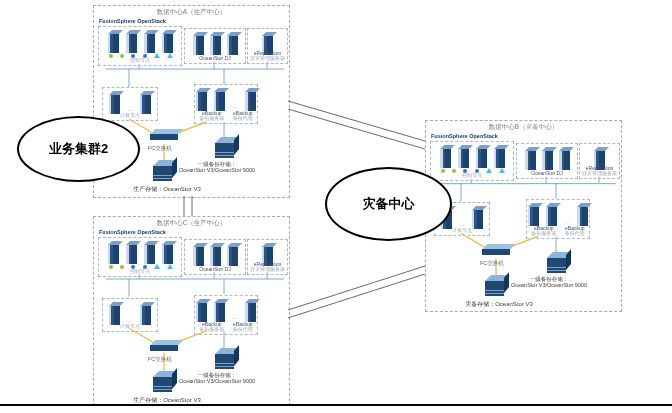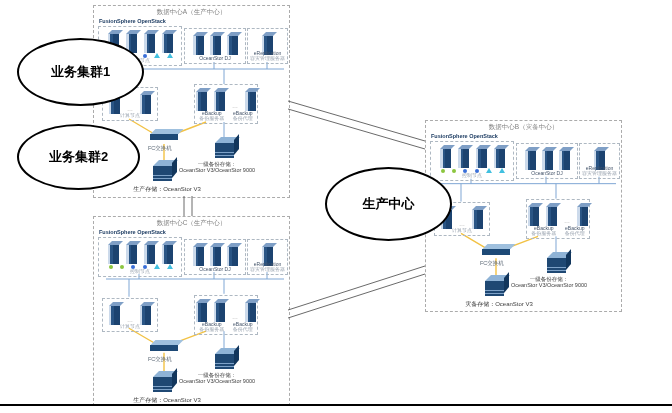--- a/index.html
+++ b/index.html
@@ -56,21 +56,21 @@
        background:#12365c;transform:skewY(-50deg);transform-origin:left top;}
   .cube-primary{left:59px;top:160px;}
   .cube-backup{left:121px;top:137px;}
   .pr-label{position:absolute;left:8px;top:179px;width:130px;text-align:center;font-size:6px;color:#404040;}
   .bk-label{position:absolute;left:68px;top:155px;width:110px;text-align:center;font-size:5.5px;
        color:#404040;line-height:1.15;}
   
   .ellipse{position:absolute;border:2px solid #000;border-radius:50%;background:#fff;z-index:5;
        display:flex;align-items:center;justify-content:center;font-size:13px;font-weight:bold;color:#000;}
   .e1{left:17px;top:38px;width:123px;height:64px;}
-  .e2{left:17px;top:124px;width:119px;height:62px;}
+  .e2{left:17px;top:116px;width:119px;height:62px;}
   .e3{left:15px;top:255px;width:125px;height:67px;}
   .edr{left:325px;top:167px;width:123px;height:70px;}
   
   .links{position:absolute;left:0;top:0;width:672px;height:413px;z-index:3;pointer-events:none;}
   .dlink{stroke:#595959;stroke-width:0.9;fill:none;}
   .bottom-rule{position:absolute;left:0;top:404px;width:672px;height:2px;background:#000;z-index:6;}
 </style>
 </head>
 <body>
 
@@ -333,24 +333,21 @@
     <div class="sw-label">FC交换机</div>
     <div class="cube cube-backup"></div>
     <div class="bk-label">
       <div>一级备份存储：</div>
       <div>OceanStor V3/OceanStor 9000</div>
     </div>
     <div class="cube cube-primary"></div>
     <div class="pr-label">灾备存储：OceanStor V3</div>
   </div>
 
-  <div class="ellipse e1">
-    <span>业务集群1</span>
-  </div>
   <div class="ellipse e2">
     <span>业务集群2</span>
   </div>
   <div class="ellipse edr">
-    <span>生产中心</span>
+    <span>灾备中心</span>
   </div>
 
   <div class="bottom-rule"></div>
 </div>
 
 </body></html>

